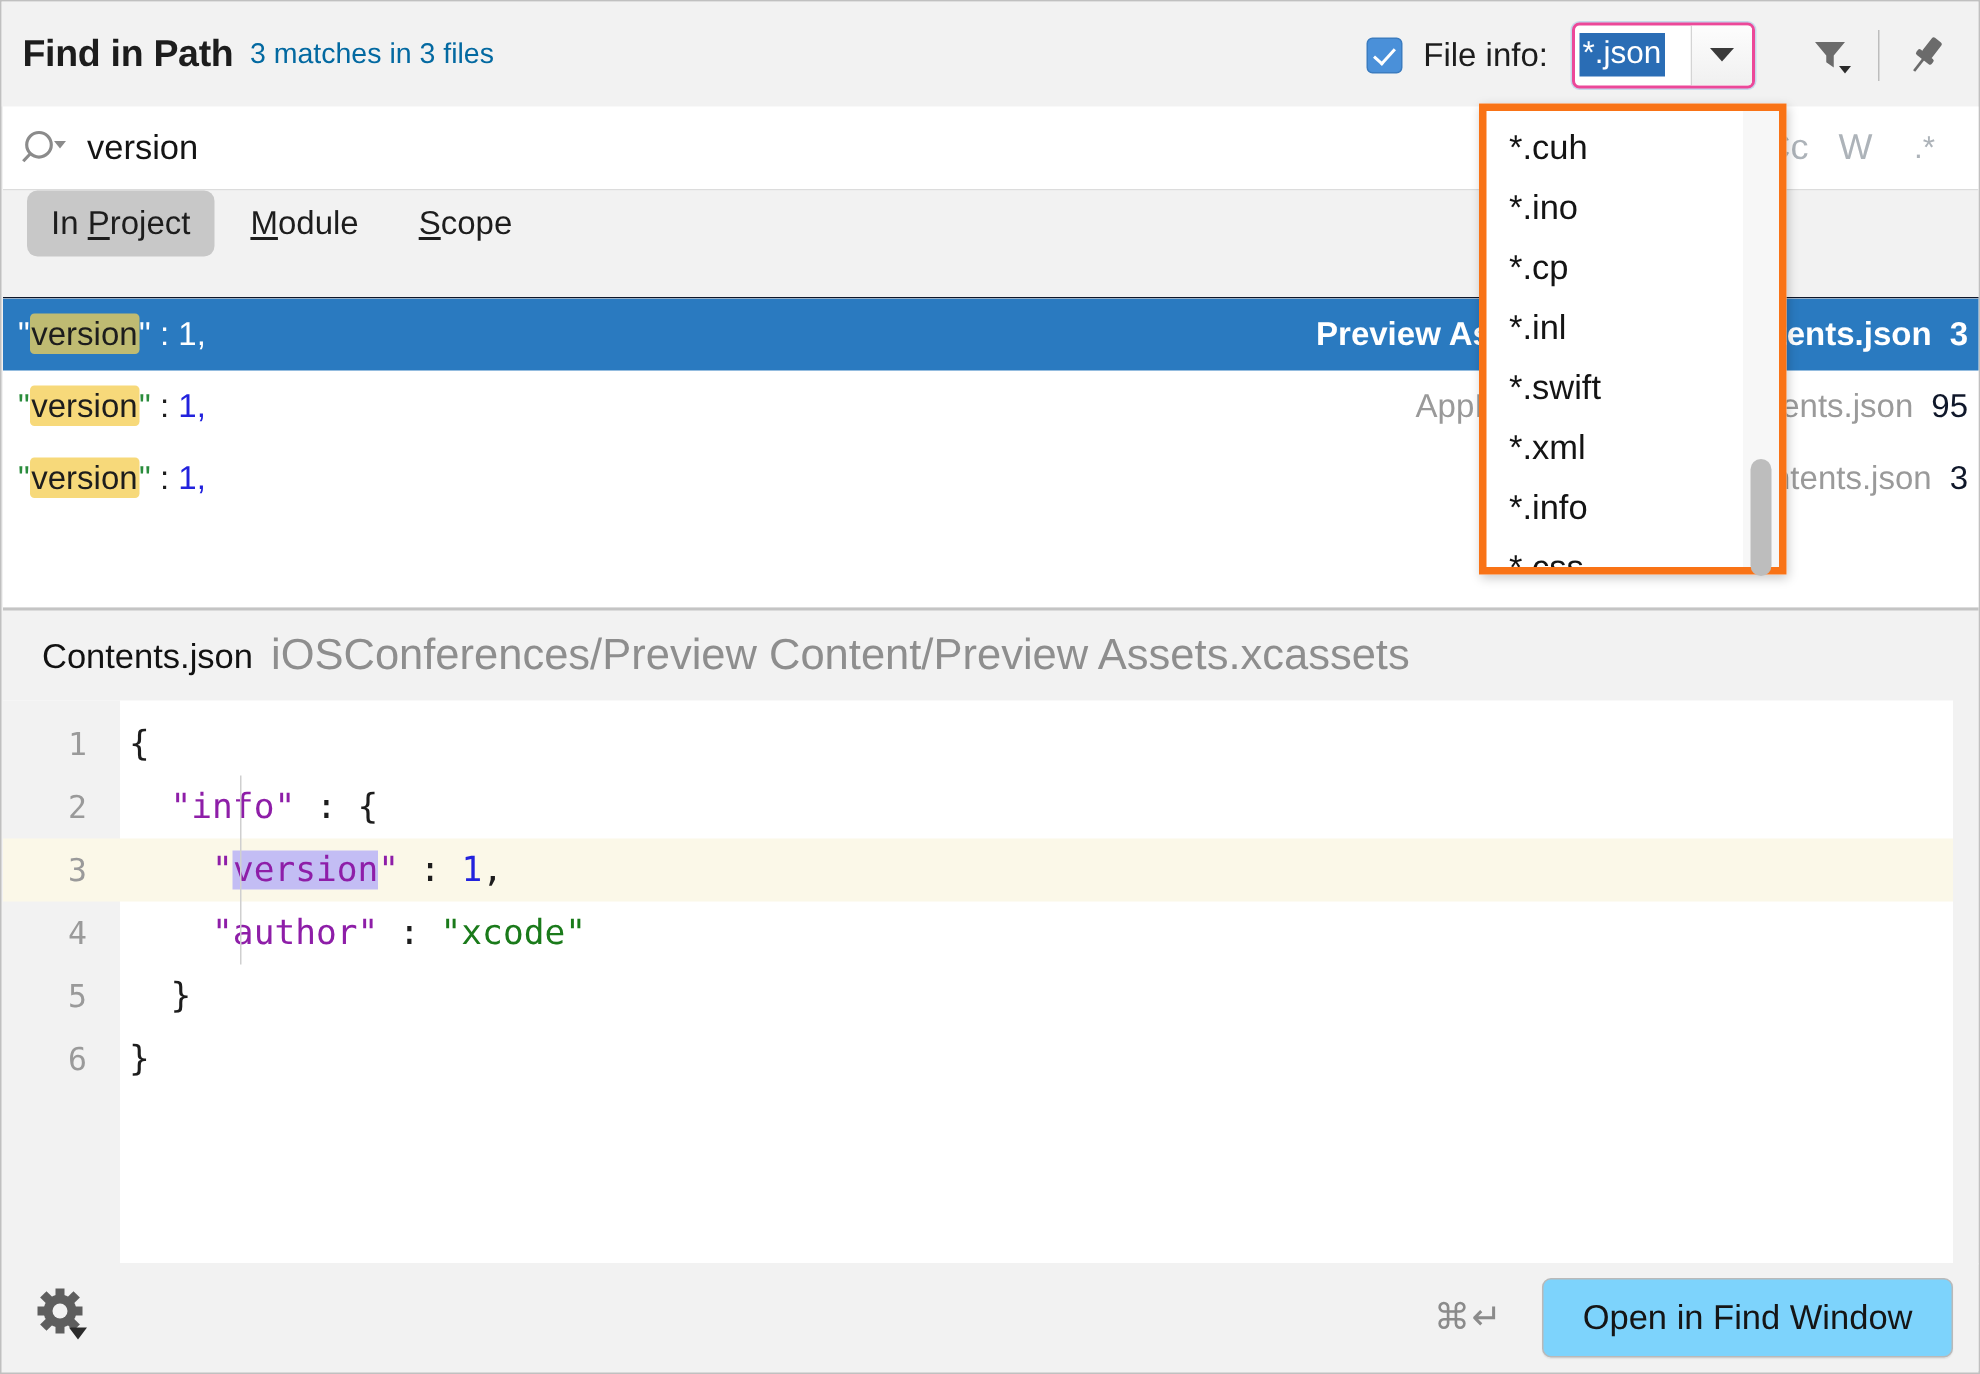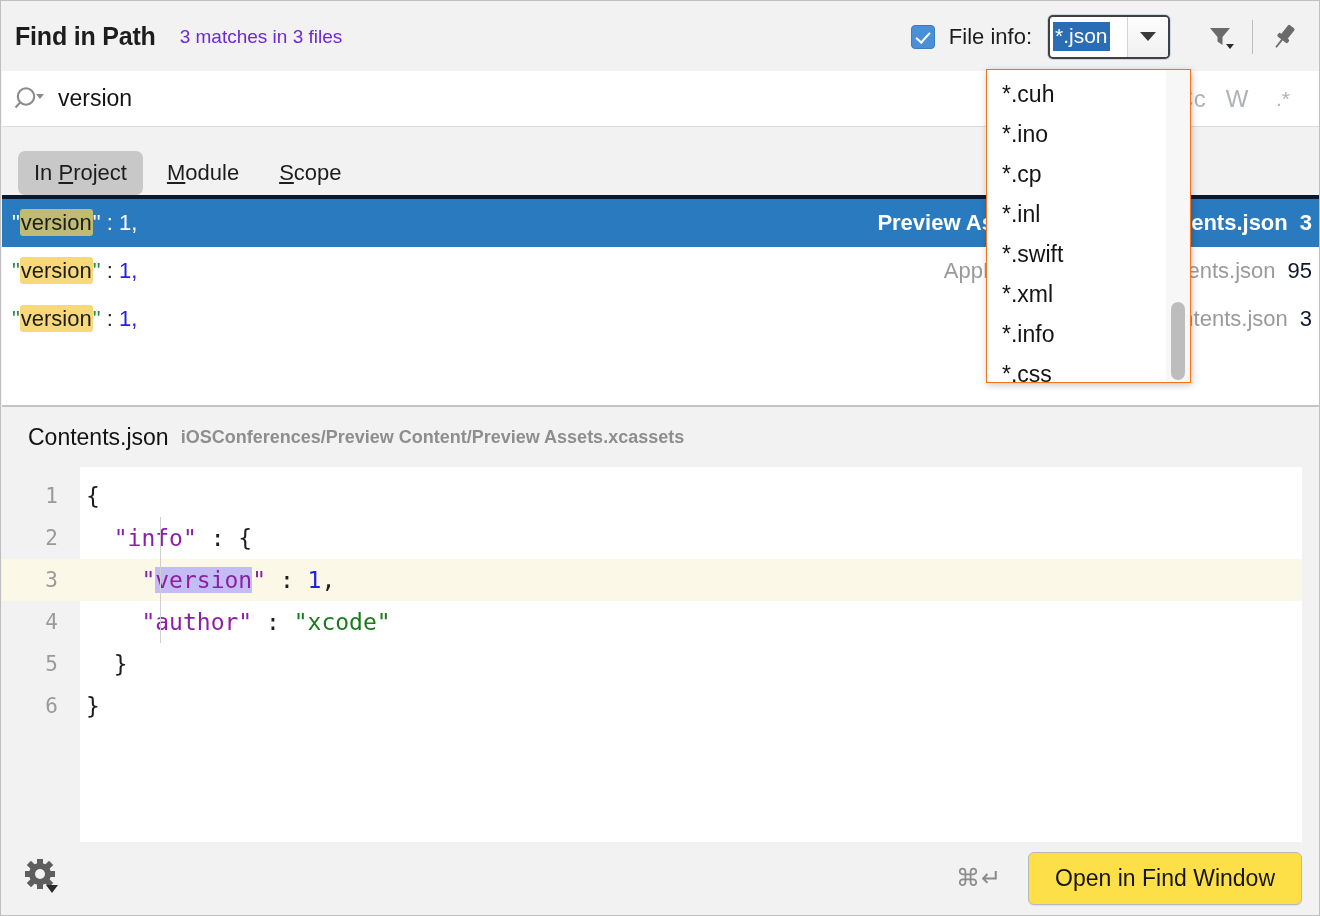--- a/index.html
+++ b/index.html
@@ -34,22 +34,22 @@
     padding: 1px 14px 0 14px;
   }
   .title {
     font-size: 25px;
     font-weight: bold;
     color: #1d1d1d;
     letter-spacing: -0.2px;
   }
   .subtitle {
     font-size: 19px;
-    color: #6d28d9;
-    margin-left: 24px;
+    color: #0369a1;
+    margin-left: 11px;
   }
   .header-spacer { flex: 1 1 auto; }
 
   .mask-checkbox {
     width: 24px; height: 24px;
     border-radius: 4px;
     background: #4a90d9;
     border: 1px solid #3b7cc0;
     box-sizing: border-box;
     position: relative;
@@ -70,21 +70,21 @@
     color: #1d1d1d;
     margin-left: 14px;
     margin-right: 16px;
     white-space: nowrap;
   }
 
   .mask-combo {
     position: relative;
     width: 122px;
     height: 44px;
-    border: 2px solid #404040;
+    border: 2px solid #ec4899;
     border-radius: 5px;
     background: #ffffff;
     box-sizing: border-box;
     display: flex;
     align-items: stretch;
     flex: none;
     box-shadow: 0 0 0 1px rgba(120,170,220,0.35);
   }
   .mask-field {
     flex: 1 1 auto;
@@ -180,23 +180,23 @@
   }
   .opt-btn.small { font-size: 21px; }
 
   
   .tabs-row {
     position: absolute;
     left: 1px; top: 126px;
     width: 1318px;
     height: 72px;
     background: #f2f2f2;
-    border-bottom: 4px solid #0f172a;
-    display: flex;
-    align-items: flex-end;
+    border-bottom: 1px solid #0f172a;
+    display: flex;
+    align-items: flex-start;
     padding-left: 16px;
     box-sizing: border-box;
   }
   .tab {
     font-size: 22px;
     color: #1d1d1d;
     padding: 9px 16px;
     border-radius: 7px;
     margin-right: 8px;
     cursor: pointer;
@@ -272,24 +272,23 @@
     display: flex;
     align-items: center;
     padding-left: 26px;
     box-sizing: border-box;
   }
   .pv-file {
     font-size: 23px;
     color: #121212;
   }
   .pv-path {
-    font-size: 18px;
+    font-size: 29px;
     color: #8e8e8e;
     margin-left: 12px;
-    font-weight: bold;
   }
   .editor {
     position: relative;
     margin: 0 18px 0 0;
     height: 378px;
     background: #ffffff;
     display: flex;
   }
   .gutter {
     width: 78px;
@@ -355,37 +354,37 @@
   .shortcut {
     font-size: 24px;
     color: #8b8b8b;
     margin-right: 26px;
     letter-spacing: 1px;
   }
   .primary-btn {
     font-family: "Liberation Sans", sans-serif;
     font-size: 23px;
     color: #151515;
-    background: #fde047;
+    background: #7dd3fc;
     border: 1px solid #b9b9b9;
     border-radius: 6px;
     padding: 12px 26px;
     cursor: pointer;
     box-shadow: 0 1px 1px rgba(0,0,0,0.07);
   }
 
   
   .mask-popup {
     position: absolute;
     left: 985px;
     top: 68px;
     width: 205px;
     height: 314px;
     background: #ffffff;
-    border: 1px solid #f97316;
+    border: 5px solid #f97316;
     box-shadow: 1px 2px 7px rgba(0,0,0,0.22);
     box-sizing: border-box;
     display: flex;
     z-index: 40;
   }
   .mask-popup-list {
     flex: 1 1 auto;
     padding-top: 4px;
     overflow: hidden;
   }

